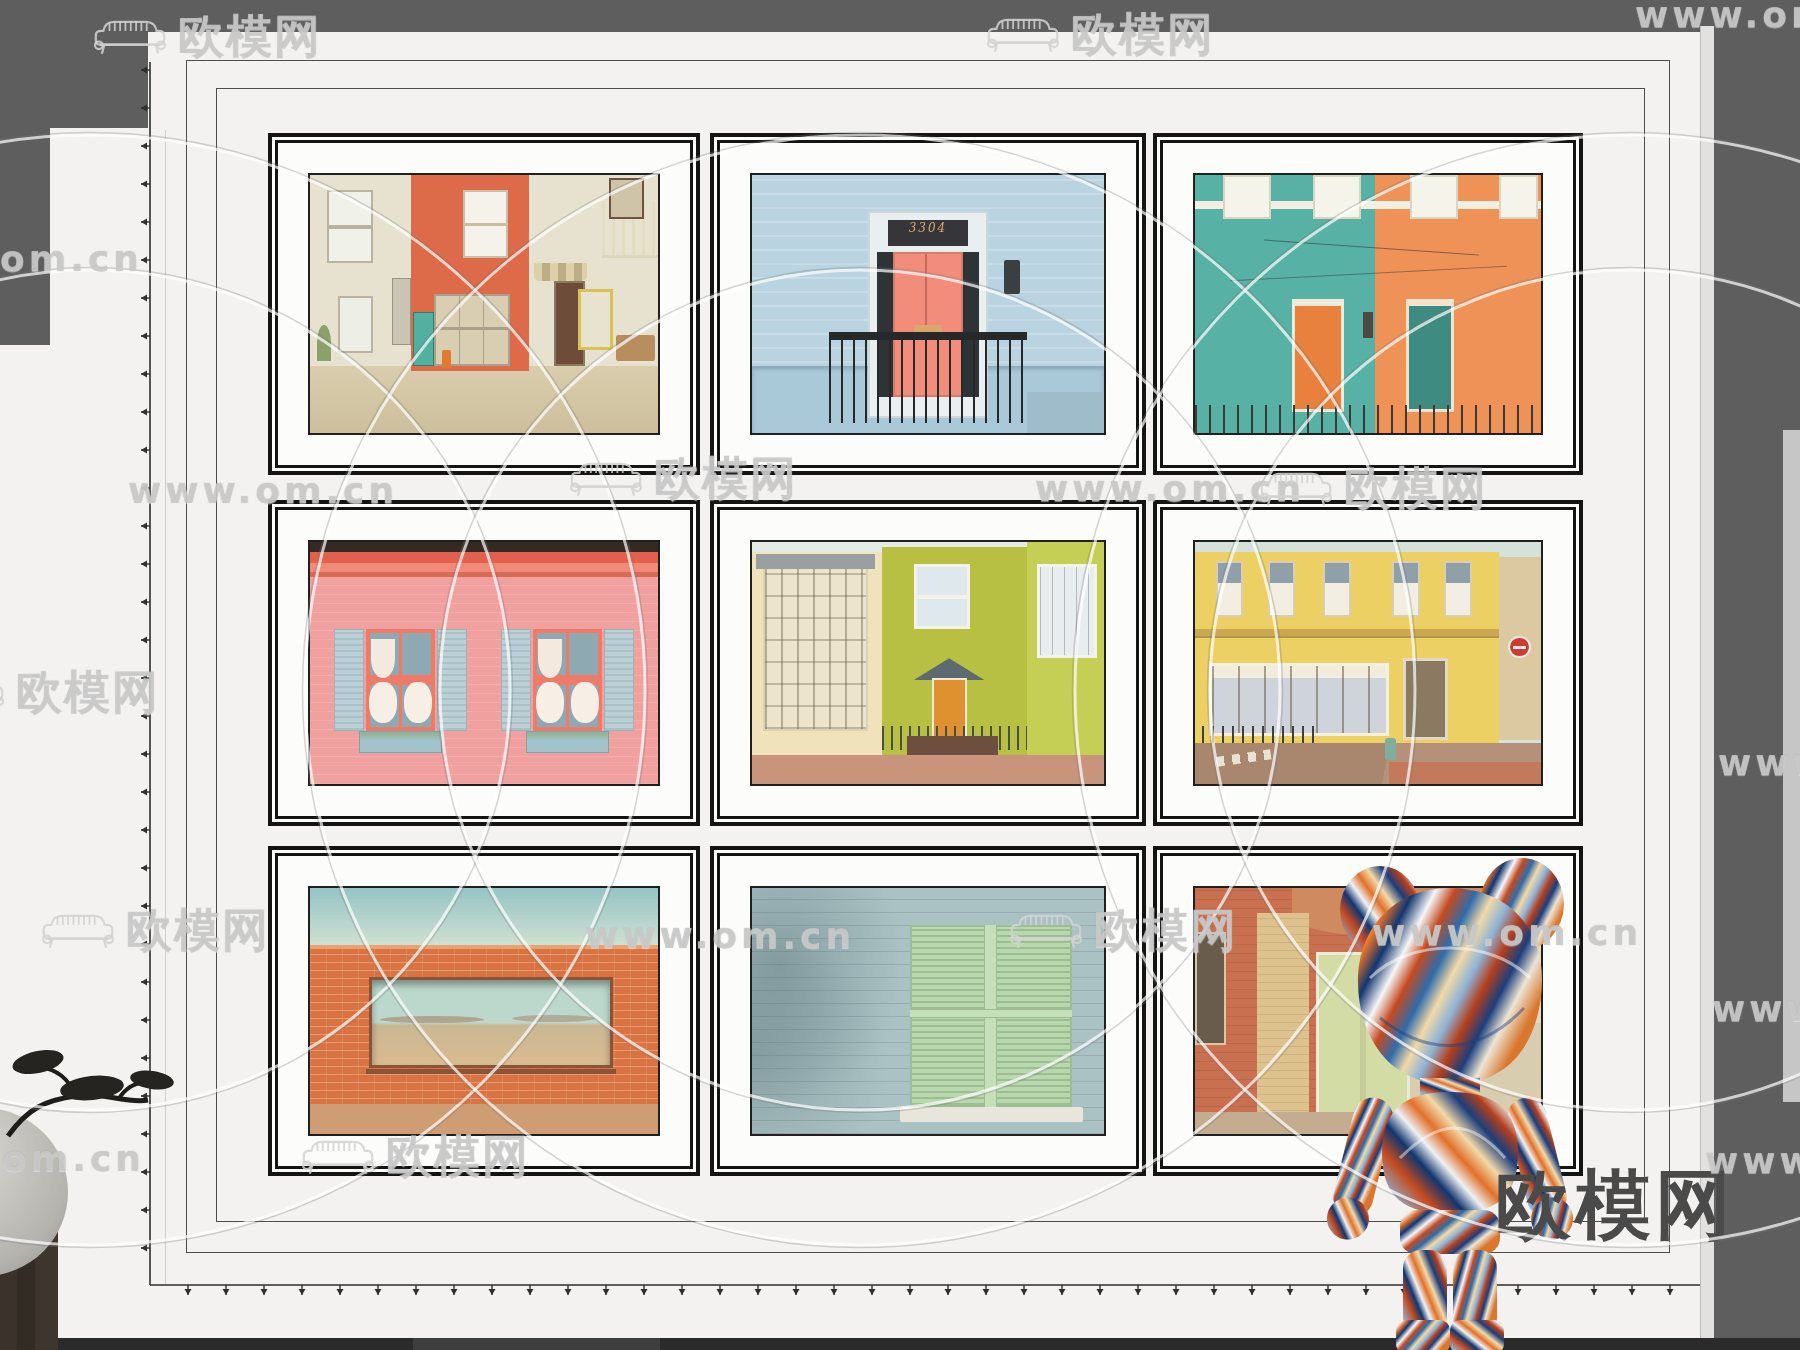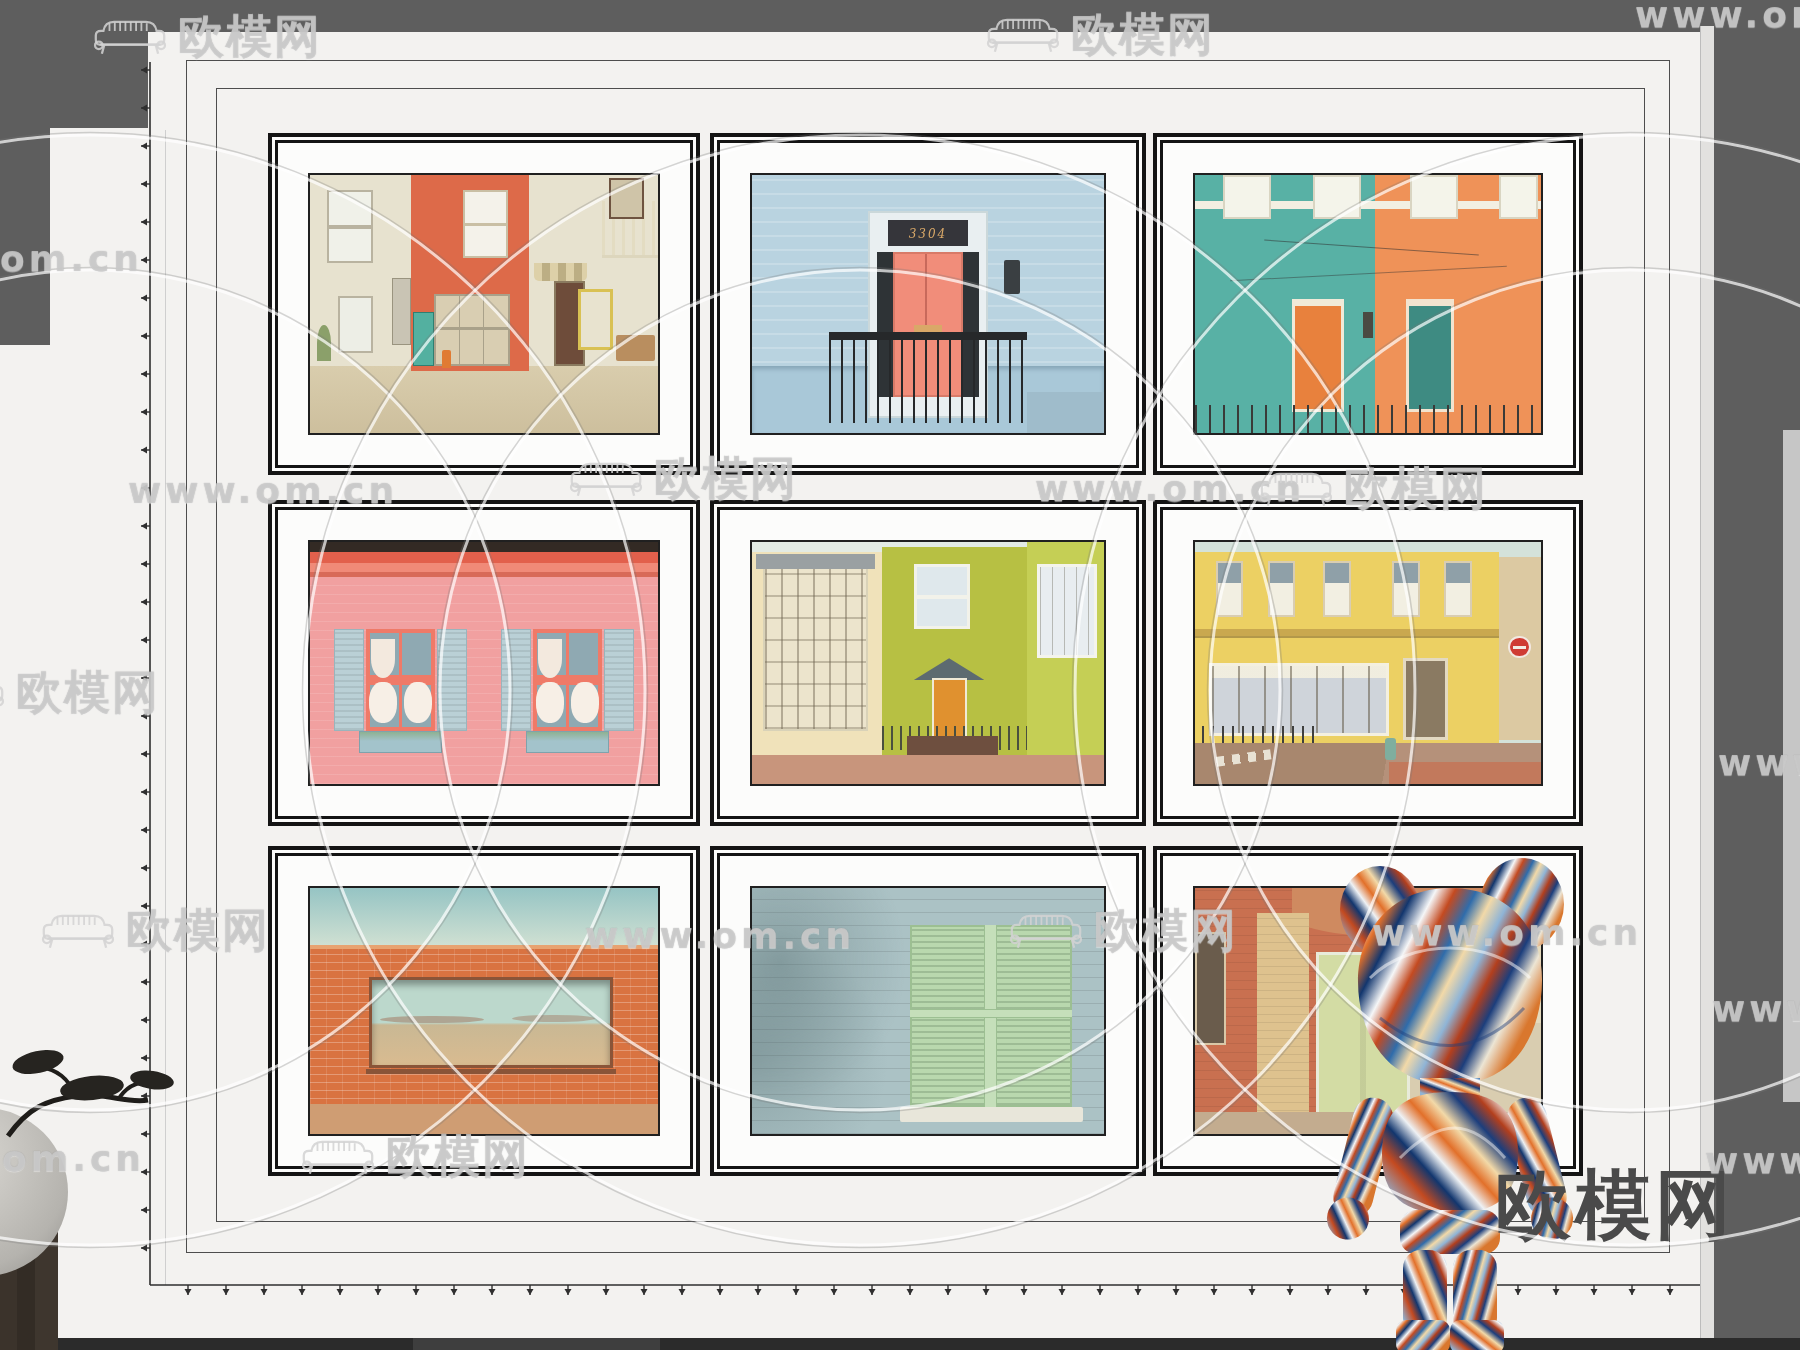--- a/index.html
+++ b/index.html
@@ -32,21 +32,21 @@
   #ruler{z-index:3;} #rings{z-index:20;}
   
   .wood{left:0;top:1212px;width:58px;height:138px;z-index:8;
         background:linear-gradient(90deg,#3b332b 0 30%,#332c25 30% 60%,#3e362e 60%);
         border-top:2px solid #2a241e;}
   .sphere{left:-100px;top:1108px;width:168px;height:168px;border-radius:50%;z-index:8;
           background:radial-gradient(circle at 35% 30%,#dcdad5,#b5b3ae 70%,#8f8d89);}
   #bonsai{left:-6px;top:1008px;z-index:8;}
   #bear{left:1300px;top:858px;z-index:9;}
   .logo{left:1495px;top:1155px;z-index:15;font-size:76px;font-weight:bold;color:#4a4a4a;letter-spacing:4px;}
-  .transom-num{position:absolute;width:100%;text-align:center;top:7px;
+  .transom-num{position:absolute;width:100%;text-align:center;top:1px;
                font-family:"DejaVu Serif","Liberation Serif",serif;font-style:italic;
                font-size:12px;color:#d9a868;letter-spacing:2px;}
 </style>
 </head>
 <body>
 
 <div id="canvas">
 
   <div class="abs board"></div>
   <div class="abs darkblock" style="left:0;top:32px;width:50px;height:313px;"></div>

